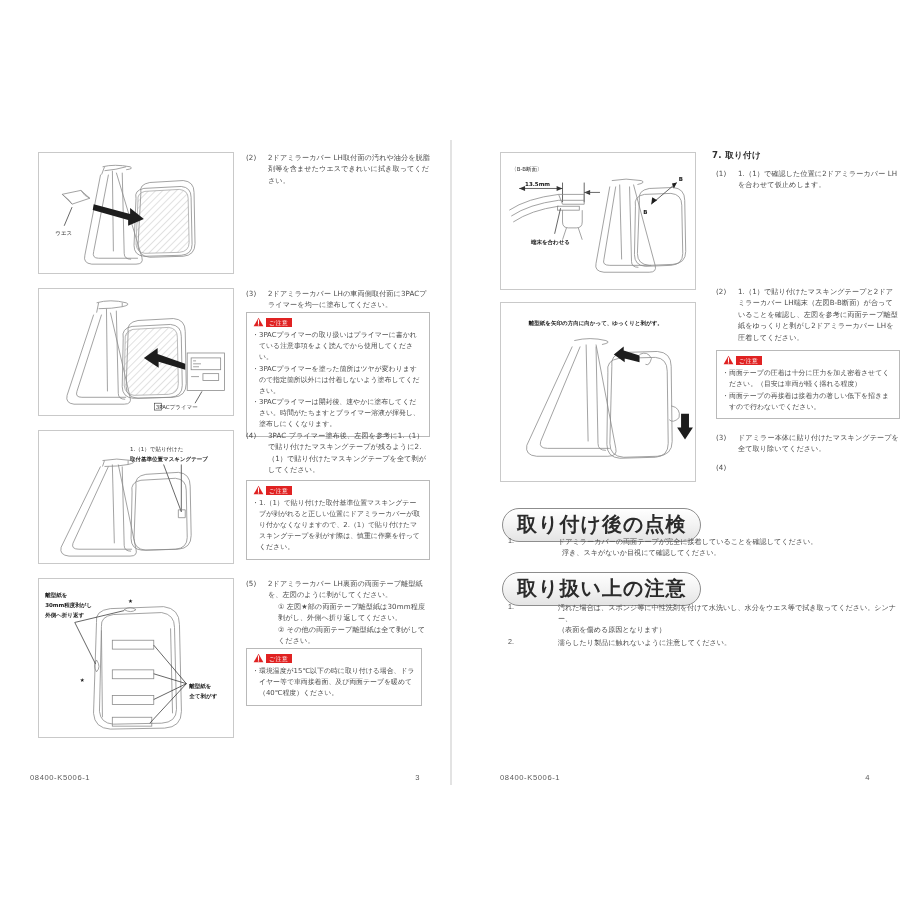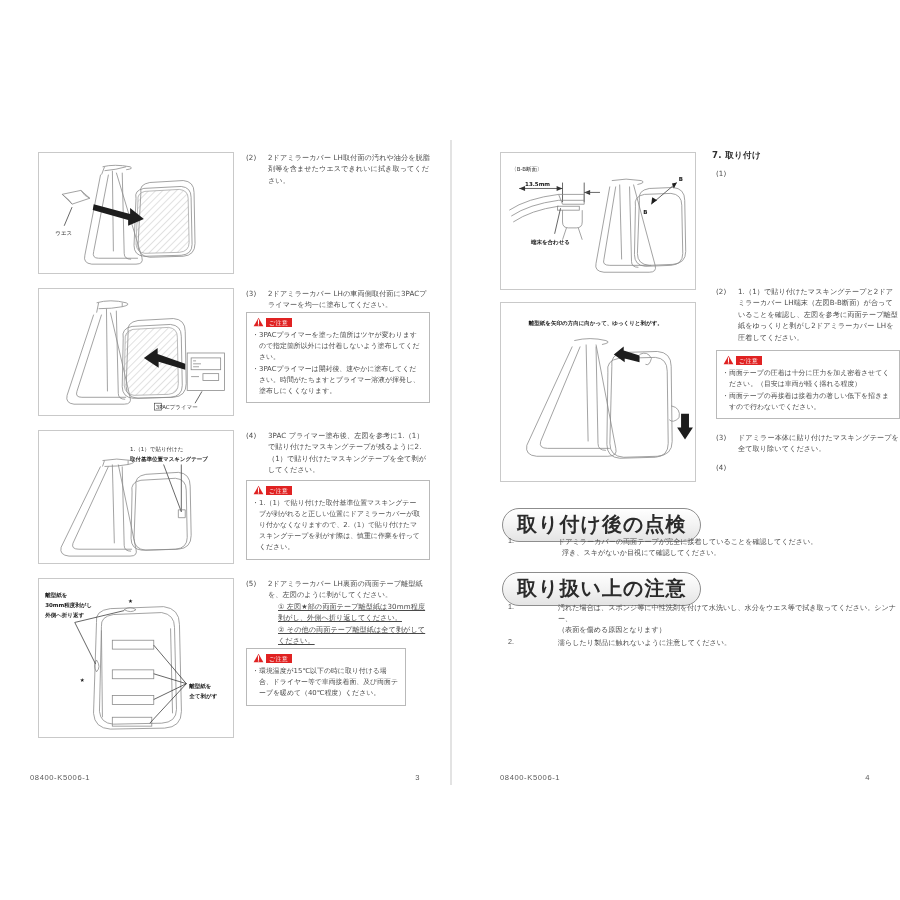--- a/index.html
+++ b/index.html
@@ -53,21 +53,21 @@
     position:absolute;
     display:flex;
     align-items:flex-start;
   }
   .step-no{
     width:22px;flex:0 0 22px;
     font-size:7.1px;line-height:11.4px;
     color:#4a4a4a;
   }
   .step-body{flex:1;}
-  .subitem{padding-left:10px;text-decoration:underline;}
+  .subitem{padding-left:10px;}
 
   
   .caution{
     position:absolute;
     border:1px solid #b9b9b9;
     background:#fff;
     box-sizing:border-box;
     padding:4px 6px 5px 6px;
   }
   .caution-head{
@@ -273,20 +273,21 @@
       <div class="caution" style="left:216px;top:172px;width:184px;">
         <div class="caution-head">
           <svg class="warn-tri" viewBox="0 0 12 11">
             <path d="M6 .7 L11.4 10.3 L.6 10.3 Z" fill="#e02222"></path>
             <path d="M6 3.2 L6 7.1" stroke="#fff" stroke-width="1.2" stroke-linecap="round"></path>
             <circle cx="6" cy="8.7" r=".75" fill="#fff"></circle>
           </svg>
           <span class="caution-label">ご注意</span>
         </div>
         <ul>
+          <li class="jp">3PACプライマーの取り扱いはプライマーに書かれている注意事項をよく読んでから使用してください。</li>
           <li class="jp">3PACプライマーを塗った箇所はツヤが変わりますので指定箇所以外には付着しないよう塗布してください。</li>
           <li class="jp">3PACプライマーは開封後、速やかに塗布してください。時間がたちますとプライマー溶液が揮発し、塗布しにくくなります。</li>
         </ul>
       </div>
 
       <div class="step body-text jp" style="left:216px;top:290px;width:184px;">
         <div class="step-no">(4)</div>
         <div class="step-body">3PAC プライマー塗布後、左図を参考に1.（1）で貼り付けたマスキングテープが残るように2.（1）で貼り付けたマスキングテープを全て剥がしてください。</div>
       </div>
 
@@ -306,21 +307,21 @@
 
       <div class="step body-text jp" style="left:216px;top:438px;width:184px;">
         <div class="step-no">(5)</div>
         <div class="step-body">
           <span>2ドアミラーカバー LH裏面の両面テープ離型紙を、左図のように剥がしてください。</span>
           <div class="subitem">① 左図★部の両面テープ離型紙は30mm程度剥がし、外側へ折り返してください。</div>
           <div class="subitem">② その他の両面テープ離型紙は全て剥がしてください。</div>
         </div>
       </div>
 
-      <div class="caution" style="left:216px;top:508px;width:160px;">
+      <div class="caution" style="left:216px;top:508px;width:176px;">
         <div class="caution-head">
           <svg class="warn-tri" viewBox="0 0 12 11">
             <path d="M6 .7 L11.4 10.3 L.6 10.3 Z" fill="#e02222"></path>
             <path d="M6 3.2 L6 7.1" stroke="#fff" stroke-width="1.2" stroke-linecap="round"></path>
             <circle cx="6" cy="8.7" r=".75" fill="#fff"></circle>
           </svg>
           <span class="caution-label">ご注意</span>
         </div>
         <ul>
           <li class="jp">環境温度が15℃以下の時に取り付ける場合、ドライヤー等で車両接着面、及び両面テープを暖めて（40℃程度）ください。</li>
@@ -395,20 +396,21 @@
 
           <path d="M140 53 L124 48 L124 44 L114 52 L125 60 L125 56 L140 60 Z" fill="#1d1d1d"></path>
           <path d="M182 112 L182 126 L178 126 L186 138 L194 126 L190 126 L190 112 Z" fill="#1d1d1d"></path>
         </svg>
       </div>
 
       <div class="sec-head jp" style="left:212px;top:10px;">7. 取り付け</div>
 
       <div class="step body-text jp" style="left:216px;top:28px;width:184px;">
         <div class="step-no">(1)</div>
+        <div class="step-body">1.（1）で確認した位置に2ドアミラーカバー LHを合わせて仮止めします。</div>
       </div>
 
       <div class="step body-text jp" style="left:216px;top:146px;width:184px;">
         <div class="step-no">(2)</div>
         <div class="step-body">1.（1）で貼り付けたマスキングテープと2ドアミラーカバー LH端末（左図B-B断面）が合っていることを確認し、左図を参考に両面テープ離型紙をゆっくりと剥がし2ドアミラーカバー LHを圧着してください。</div>
       </div>
 
       <div class="caution" style="left:216px;top:210px;width:184px;">
         <div class="caution-head">
           <svg class="warn-tri" viewBox="0 0 12 11">

